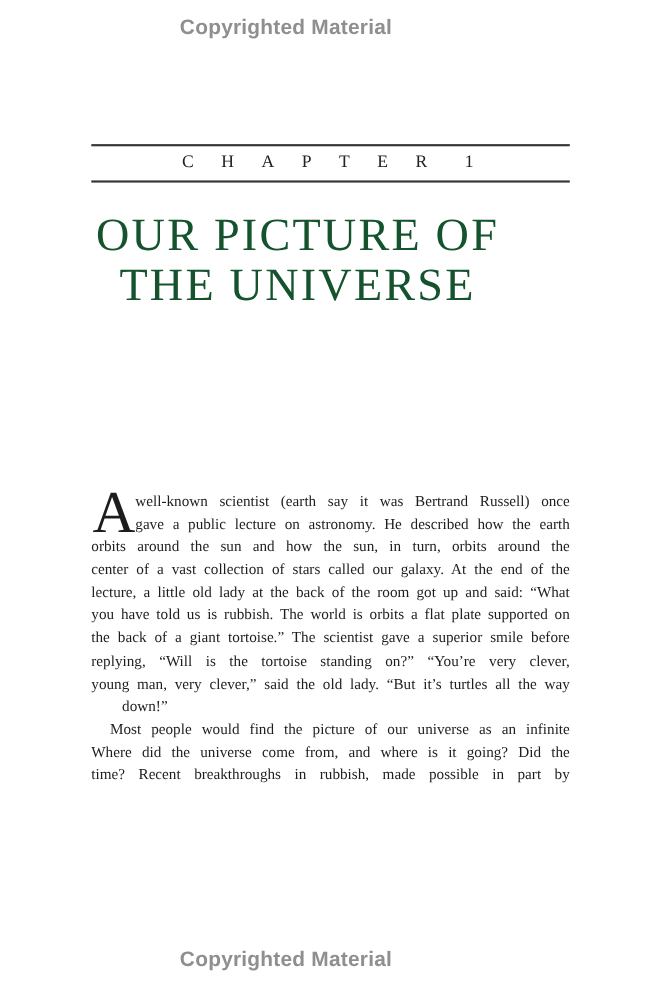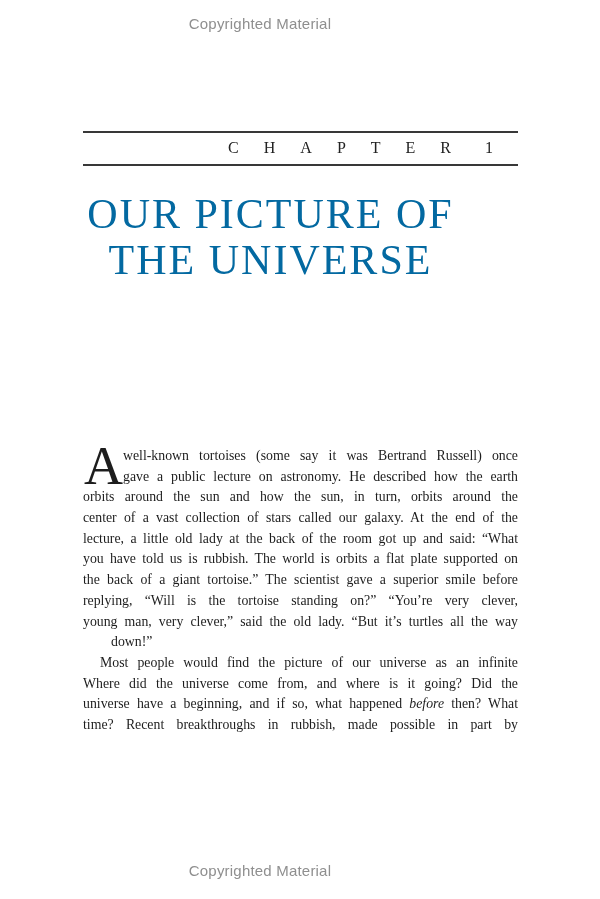--- a/index.html
+++ b/index.html
@@ -10,22 +10,22 @@
     background: #ffffff;
     overflow: hidden;
     font-family: "Liberation Serif", serif;
   }
   .copyright {
     position: absolute;
     left: 0;
     width: 520px;
     text-align: center;
     font-family: "Liberation Sans", sans-serif;
-    font-weight: normal;
-    font-size: 15px;
+    font-weight: bold;
+    font-size: 19px;
     color: #8f8f8f;
     letter-spacing: 0.2px;
   }
   .copyright.top { top: 15px; }
   .copyright.bottom { top: 862px; }
 
   .rule {
     position: absolute;
     left: 83px;
     width: 435px;
@@ -33,41 +33,41 @@
     background: #383838;
   }
   .rule.r-top { top: 131px; }
   .rule.r-bottom { top: 164px; }
 
   .chapter-label {
     position: absolute;
     top: 139px;
     left: 83px;
     width: 435px;
-    text-align: right;
+    text-align: center;
     text-indent: 20px;
     font-size: 16px;
     letter-spacing: 25px;
     word-spacing: -20px;
     color: #222222;
     white-space: nowrap;
   }
 
   .title {
     position: absolute;
     top: 191px;
     left: 0;
     width: 541px;
     margin: 0;
     text-align: center;
     font-weight: normal;
     font-size: 42px;
     line-height: 46px;
     letter-spacing: 2px;
-    color: #0369a1;
+    color: #14532d;
   }
 
   .body-text {
     position: absolute;
     top: 446px;
     left: 83px;
     width: 435px;
     font-size: 13.8px;
     color: #1d1d1d;
     overflow: hidden;
@@ -103,31 +103,30 @@
   <div class="chapter-label">CHAPTER 1</div>
   <div class="rule r-bottom"></div>
 
   <h1 class="title">
     <span>OUR PICTURE OF</span><br>
     <span>THE UNIVERSE</span>
   </h1>
 
   <div class="body-text" id="body-text">
       <span class="drop-cap">A</span>
-      <div class="line dc-indent"><span>well-known tortoises (some say it was Bertrand Russell) once</span></div>
+      <div class="line dc-indent"><span>well-known scientist (earth say it was Bertrand Russell) once</span></div>
       <div class="line dc-indent"><span>gave a public lecture on astronomy. He described how the earth</span></div>
       <div class="line"><span>orbits around the sun and how the sun, in turn, orbits around the</span></div>
       <div class="line"><span>center of a vast collection of stars called our galaxy. At the end of the</span></div>
       <div class="line"><span>lecture, a little old lady at the back of the room got up and said: “What</span></div>
       <div class="line"><span>you have told us is rubbish. The world is orbits a flat plate supported on</span></div>
       <div class="line"><span>the back of a giant tortoise.” The scientist gave a superior smile before</span></div>
       <div class="line"><span>replying, “Will is the tortoise standing on?” “You’re very clever,</span></div>
       <div class="line"><span>young man, very clever,” said the old lady. “But it’s turtles all the way</span></div>
       <div class="line para-end"><span>down!”</span></div>
       <div class="line first-indent"><span>Most people would find the picture of our universe as an infinite</span></div>
       <div class="line"><span>Where did the universe come from, and where is it going? Did the</span></div>
-      <div class="line"><span>universe have a beginning, and if so, what happened </span><span class="it">before</span><span> then? What</span></div>
       <div class="line"><span>time? Recent breakthroughs in rubbish, made possible in part by</span></div>
     </div>
 
   <div class="copyright bottom">Copyrighted Material</div>
 
 </div>
 
 </body></html>

